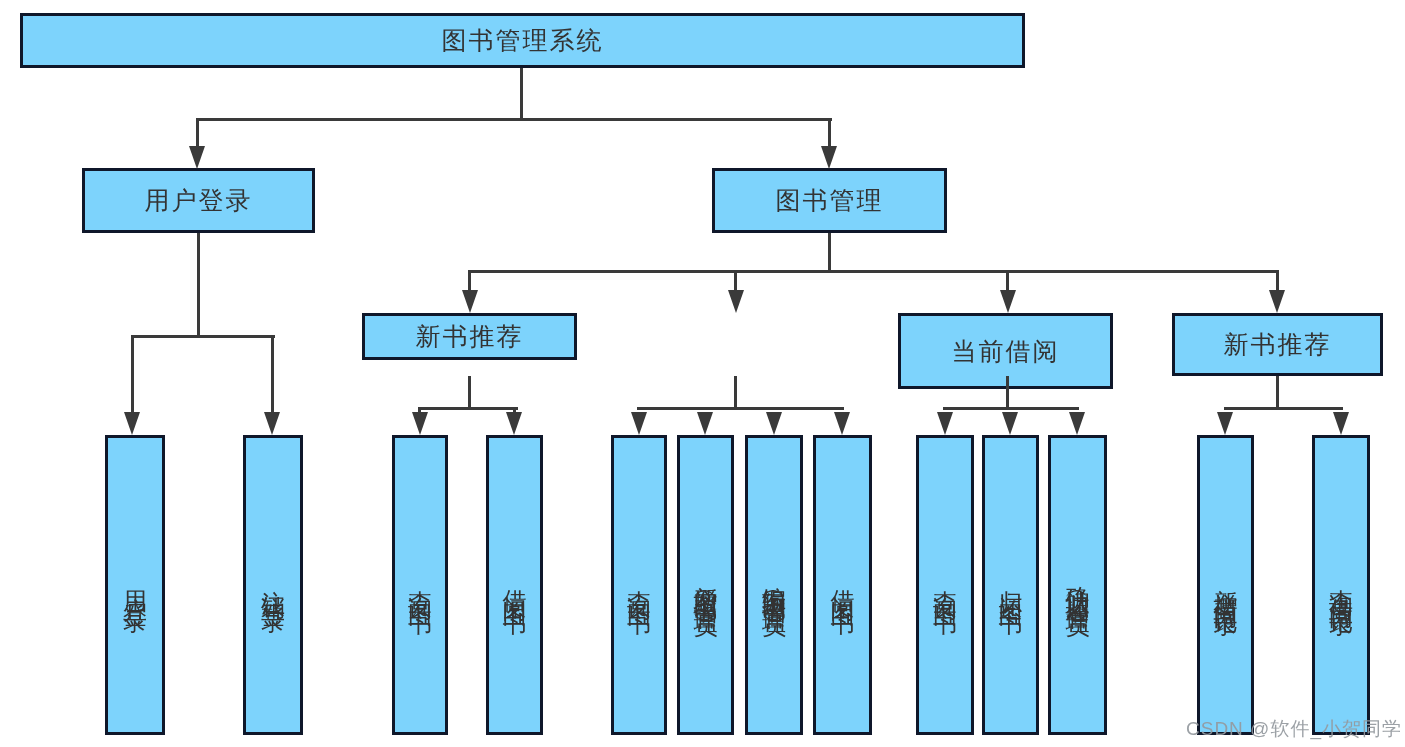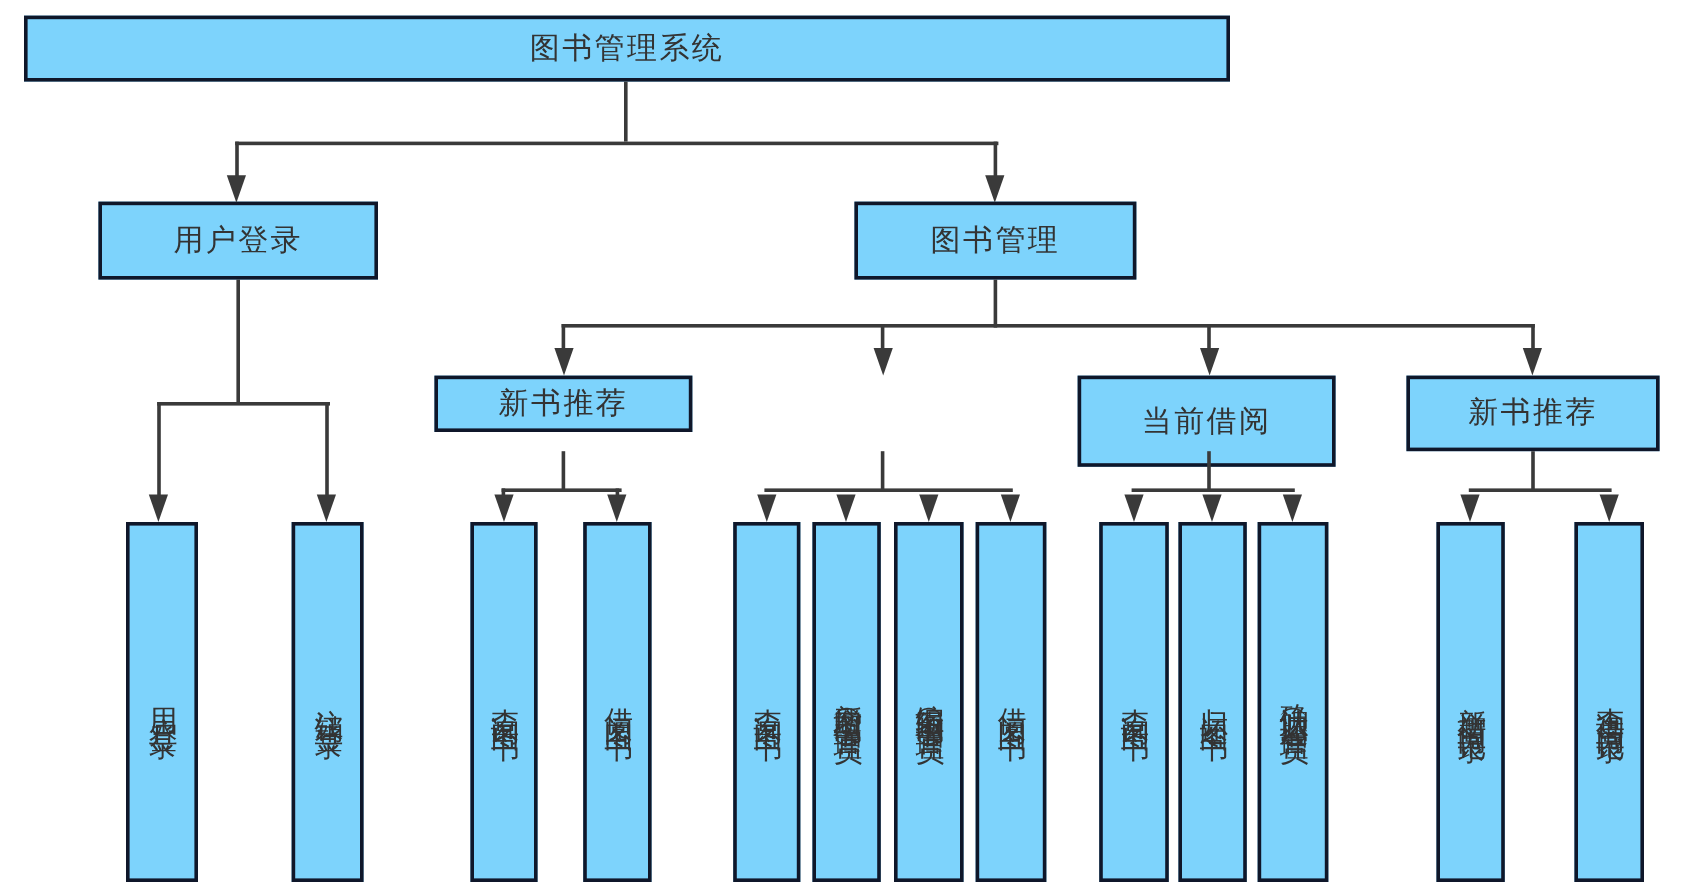--- a/index.html
+++ b/index.html
@@ -102,13 +102,14 @@
   <i class="ln" style="left:943px;top:407px;width:136px;height:3px"></i>
   <i class="arr" style="left:937px;top:412px"></i>
   <i class="arr" style="left:1002px;top:412px"></i>
   <i class="arr" style="left:1069px;top:412px"></i>
 
   <i class="ln" style="left:1276px;top:376px;width:3px;height:33px"></i>
   <i class="ln" style="left:1224px;top:407px;width:119px;height:3px"></i>
   <i class="arr" style="left:1217px;top:412px"></i>
   <i class="arr" style="left:1333px;top:412px"></i>
 
+  <div id="watermark">CSDN @软件_小贺同学</div>
 </div>
 
 </body></html>

